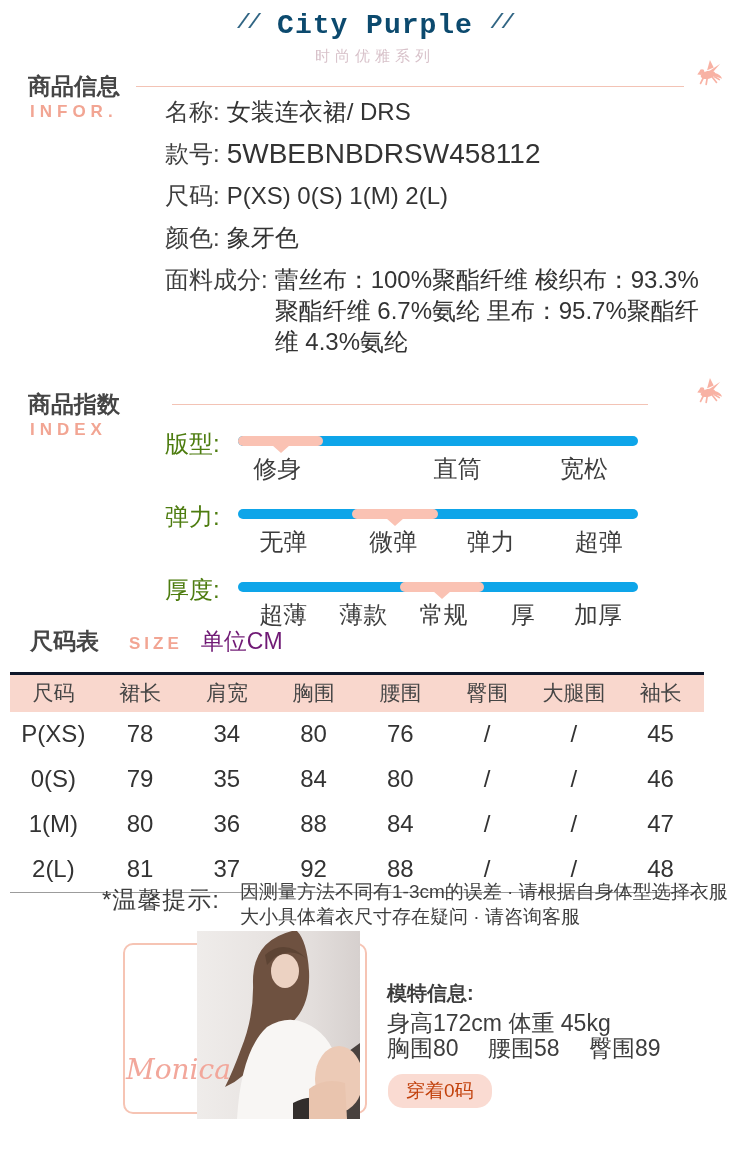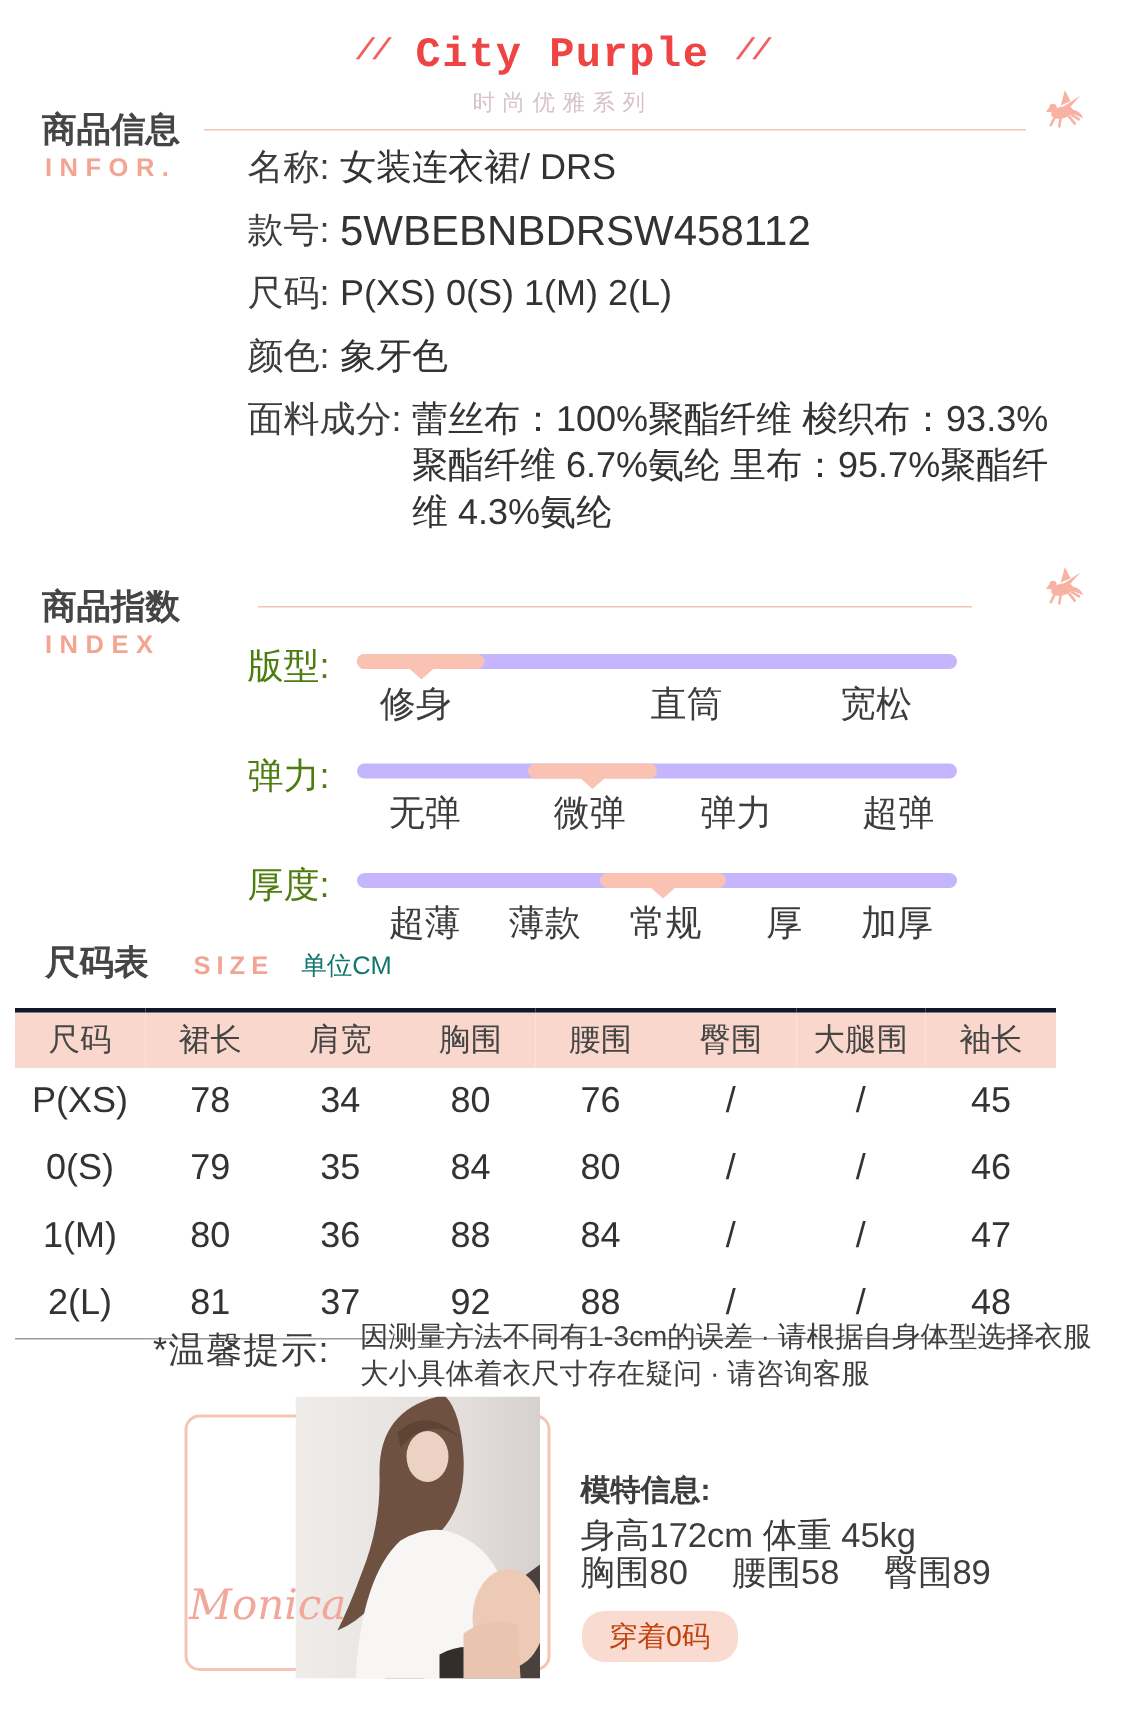--- a/index.html
+++ b/index.html
@@ -1,21 +1,21 @@
 <!DOCTYPE html>
 <html><head>
 <meta charset="utf-8">
 <style>
   html,body{margin:0;padding:0;background:#fff;}
   body{font-family:"Liberation Sans",sans-serif;color:#3d3d3d;}
   .page{position:relative;width:750px;height:1152px;background:#fff;overflow:hidden;margin:0;}
 
   
   .brand{position:absolute;top:10px;left:0;width:750px;text-align:center;}
-  .brand-title{font-family:"Liberation Mono",monospace;font-weight:bold;font-size:28px;letter-spacing:1px;color:#ef4444;margin-top:12px;}
+  .brand-title{font-family:"Liberation Mono",monospace;font-weight:bold;font-size:28px;letter-spacing:1px;color:#0c4a6e;}
   .brand-title .q{font-style:italic;font-size:20px;vertical-align:5px;letter-spacing:-1px;opacity:.85;}
   .brand-subtitle{margin-top:6px;font-size:15px;letter-spacing:5px;color:#d8c2ca;}
 
   
   .sec-head{position:absolute;left:28px;width:696px;height:26px;display:flex;align-items:center;}
   .sec-title{font-size:23px;font-weight:bold;color:#454545;white-space:nowrap;}
   .sec-line{flex:1;height:1px;background:#f3c3b5;margin:0 10px 0 16px;}
   .sec-sub{position:absolute;left:2px;top:29px;font-size:17px;font-weight:bold;letter-spacing:5px;color:#f2a593;}
   .pegasus{transform:translateY(-12px);}
 
@@ -23,32 +23,32 @@
   .info-fields{position:absolute;left:165px;top:96px;width:545px;}
   .field{display:flex;align-items:flex-start;margin-bottom:11px;font-size:24px;line-height:31px;color:#3d3d3d;}
   .field-label{white-space:nowrap;margin-right:7px;}
   .field-value{color:#333;}
   .field-value.sku{font-size:28px;line-height:31px;}
   .field-value.fabric{width:436px;}
 
   
   .slider-row{position:absolute;left:165px;width:520px;height:62px;}
   .slider-label{position:absolute;left:0;top:3px;font-size:24px;color:#4d7c0f;}
-  .slider-track{position:absolute;left:73px;top:11px;width:400px;height:10px;background:#c4b5fd;border-radius:5px;}
+  .slider-track{position:absolute;left:73px;top:11px;width:400px;height:10px;background:#0ea5e9;border-radius:5px;}
   .slider-fill{position:absolute;top:0;height:10px;background:#fac2b3;border-radius:5px;}
   .notch{position:absolute;left:50%;top:9px;transform:translateX(-50%);width:0;height:0;
          border-left:9px solid transparent;border-right:9px solid transparent;border-top:8px solid #fac2b3;}
   .slider-ticks{position:absolute;left:0;top:17px;width:100%;height:30px;}
   .tick{position:absolute;transform:translateX(-50%);font-size:24px;color:#3d3d3d;white-space:nowrap;}
 
   
   .size-head{position:absolute;left:30px;top:626px;display:flex;align-items:baseline;}
   .size-title{font-size:23px;font-weight:bold;color:#454545;}
   .size-sub{font-size:17px;font-weight:bold;letter-spacing:4px;color:#f2a593;margin-left:30px;}
-  .size-unit{font-size:17px;color:#0f766e;margin-left:18px;}
+  .size-unit{font-size:23px;color:#701a75;margin-left:18px;}
   table.size-table{position:absolute;left:10px;top:672px;width:694px;border-collapse:collapse;
         border-top:3px solid #0f172a;border-bottom:1px solid #9c9c9c;table-layout:fixed;}
   .size-table thead tr{background:#f9d7cd;height:38px;}
   .size-table th{font-size:21px;font-weight:normal;color:#454545;text-align:center;}
   .size-table td{font-size:24px;color:#333;height:43px;text-align:center;}
 
   
   .notice-label{position:absolute;left:102px;top:884px;font-size:24px;letter-spacing:1px;color:#3d3d3d;}
   .notice-text{position:absolute;left:240px;top:879px;font-size:19px;line-height:25px;color:#3f3f3f;}
   .notice-text span{display:block;}

